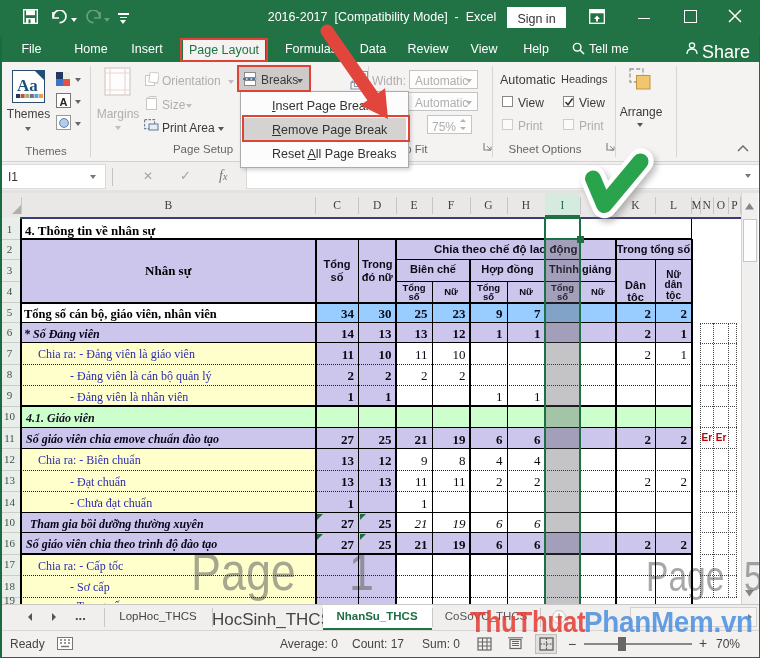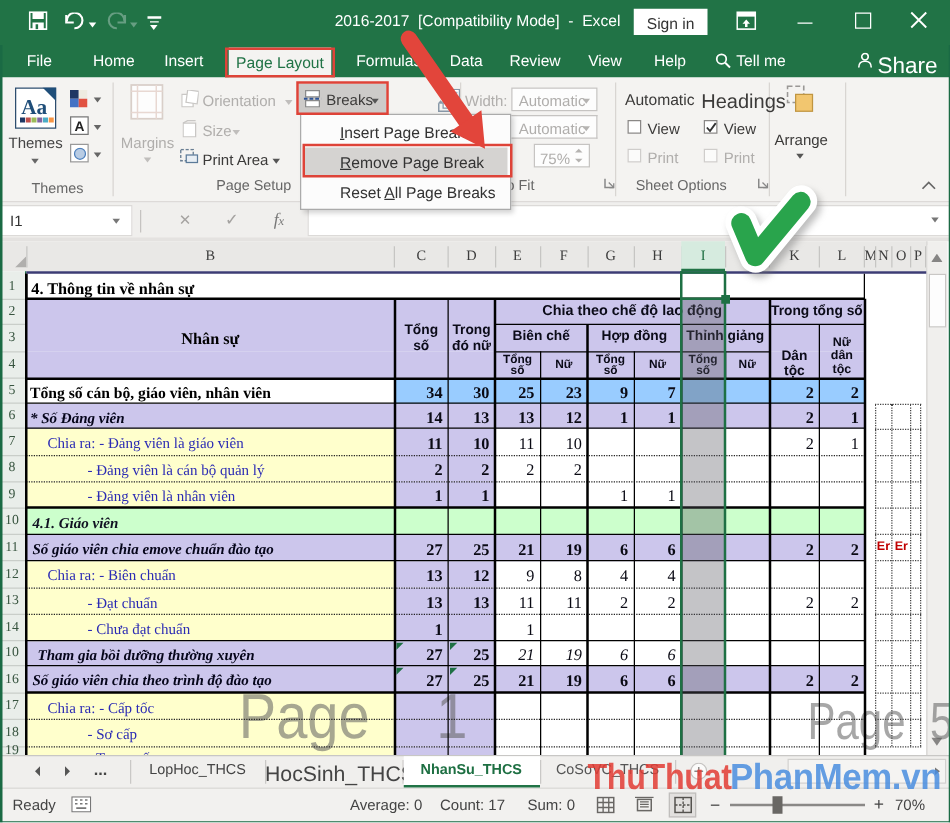--- a/index.html
+++ b/index.html
@@ -148,21 +148,21 @@
 <div style="position:absolute;left:415px;top:75px;white-space:nowrap;color:#b0aeac;font-size:12px;">Automatic</div>
 <div style="position:absolute;left:466px;top:79px;width:0;height:0;border-left:3.5px solid transparent;border-right:3.5px solid transparent;border-top:4px solid #b5b3b1;"></div>
 <div style="position:absolute;left:408px;top:91.5px;width:70px;height:19px;background:#fdfdfd;border:1px solid #c6c4c2;border-left:none;"></div>
 <div style="position:absolute;left:415px;top:97px;white-space:nowrap;color:#b0aeac;font-size:12px;">Automatic</div>
 <div style="position:absolute;left:466px;top:101px;width:0;height:0;border-left:3.5px solid transparent;border-right:3.5px solid transparent;border-top:4px solid #b5b3b1;"></div>
 <div style="position:absolute;left:427px;top:115px;width:44.5px;height:19px;background:#fdfdfd;border:1px solid #c6c4c2;"></div>
 <div style="position:absolute;left:432px;top:121px;white-space:nowrap;color:#b0aeac;font-size:12px;">75%</div>
 <div style="position:absolute;left:460px;top:119px;width:0;height:0;border-left:3px solid transparent;border-right:3px solid transparent;border-bottom:3.5px solid #b5b3b1;"></div>
 <div style="position:absolute;left:460px;top:127px;width:0;height:0;border-left:3px solid transparent;border-right:3px solid transparent;border-top:3.5px solid #b5b3b1;"></div>
 <div style="position:absolute;left:500px;top:73.5px;white-space:nowrap;color:#3b3a39;font-size:12.5px;">Automatic</div>
-<div style="position:absolute;left:561px;top:73.5px;white-space:nowrap;color:#3b3a39;font-size:16px;">Headings</div>
+<div style="position:absolute;left:561px;top:73.5px;white-space:nowrap;color:#3b3a39;font-size:11px;">Headings</div>
 <div style="position:absolute;left:502px;top:96px;width:11px;height:11px;background:#fff;border:1px solid #8a8886;"></div>
 <div style="position:absolute;left:518px;top:97px;white-space:nowrap;color:#3b3a39;font-size:12px;">View</div>
 <div style="position:absolute;left:563px;top:96px;width:11px;height:11px;background:#fff;border:1px solid #8a8886;"></div>
 <svg style="position:absolute;left:564px;top:96.5px" width="10" height="10" viewBox="0 0 10 10">
 <path d="M1.5,5 L4,7.8 L8.6,1.5" fill="none" stroke="#333" stroke-width="1.5"></path>
   </svg>
 <div style="position:absolute;left:579px;top:97px;white-space:nowrap;color:#3b3a39;font-size:12px;">View</div>
 <div style="position:absolute;left:502px;top:119px;width:11px;height:11px;background:#fbfbfa;border:1px solid #cfcdcb;"></div>
 <div style="position:absolute;left:518px;top:120px;white-space:nowrap;color:#b0aeac;font-size:12px;">Print</div>
 <div style="position:absolute;left:563px;top:119px;width:11px;height:11px;background:#fbfbfa;border:1px solid #cfcdcb;"></div>

